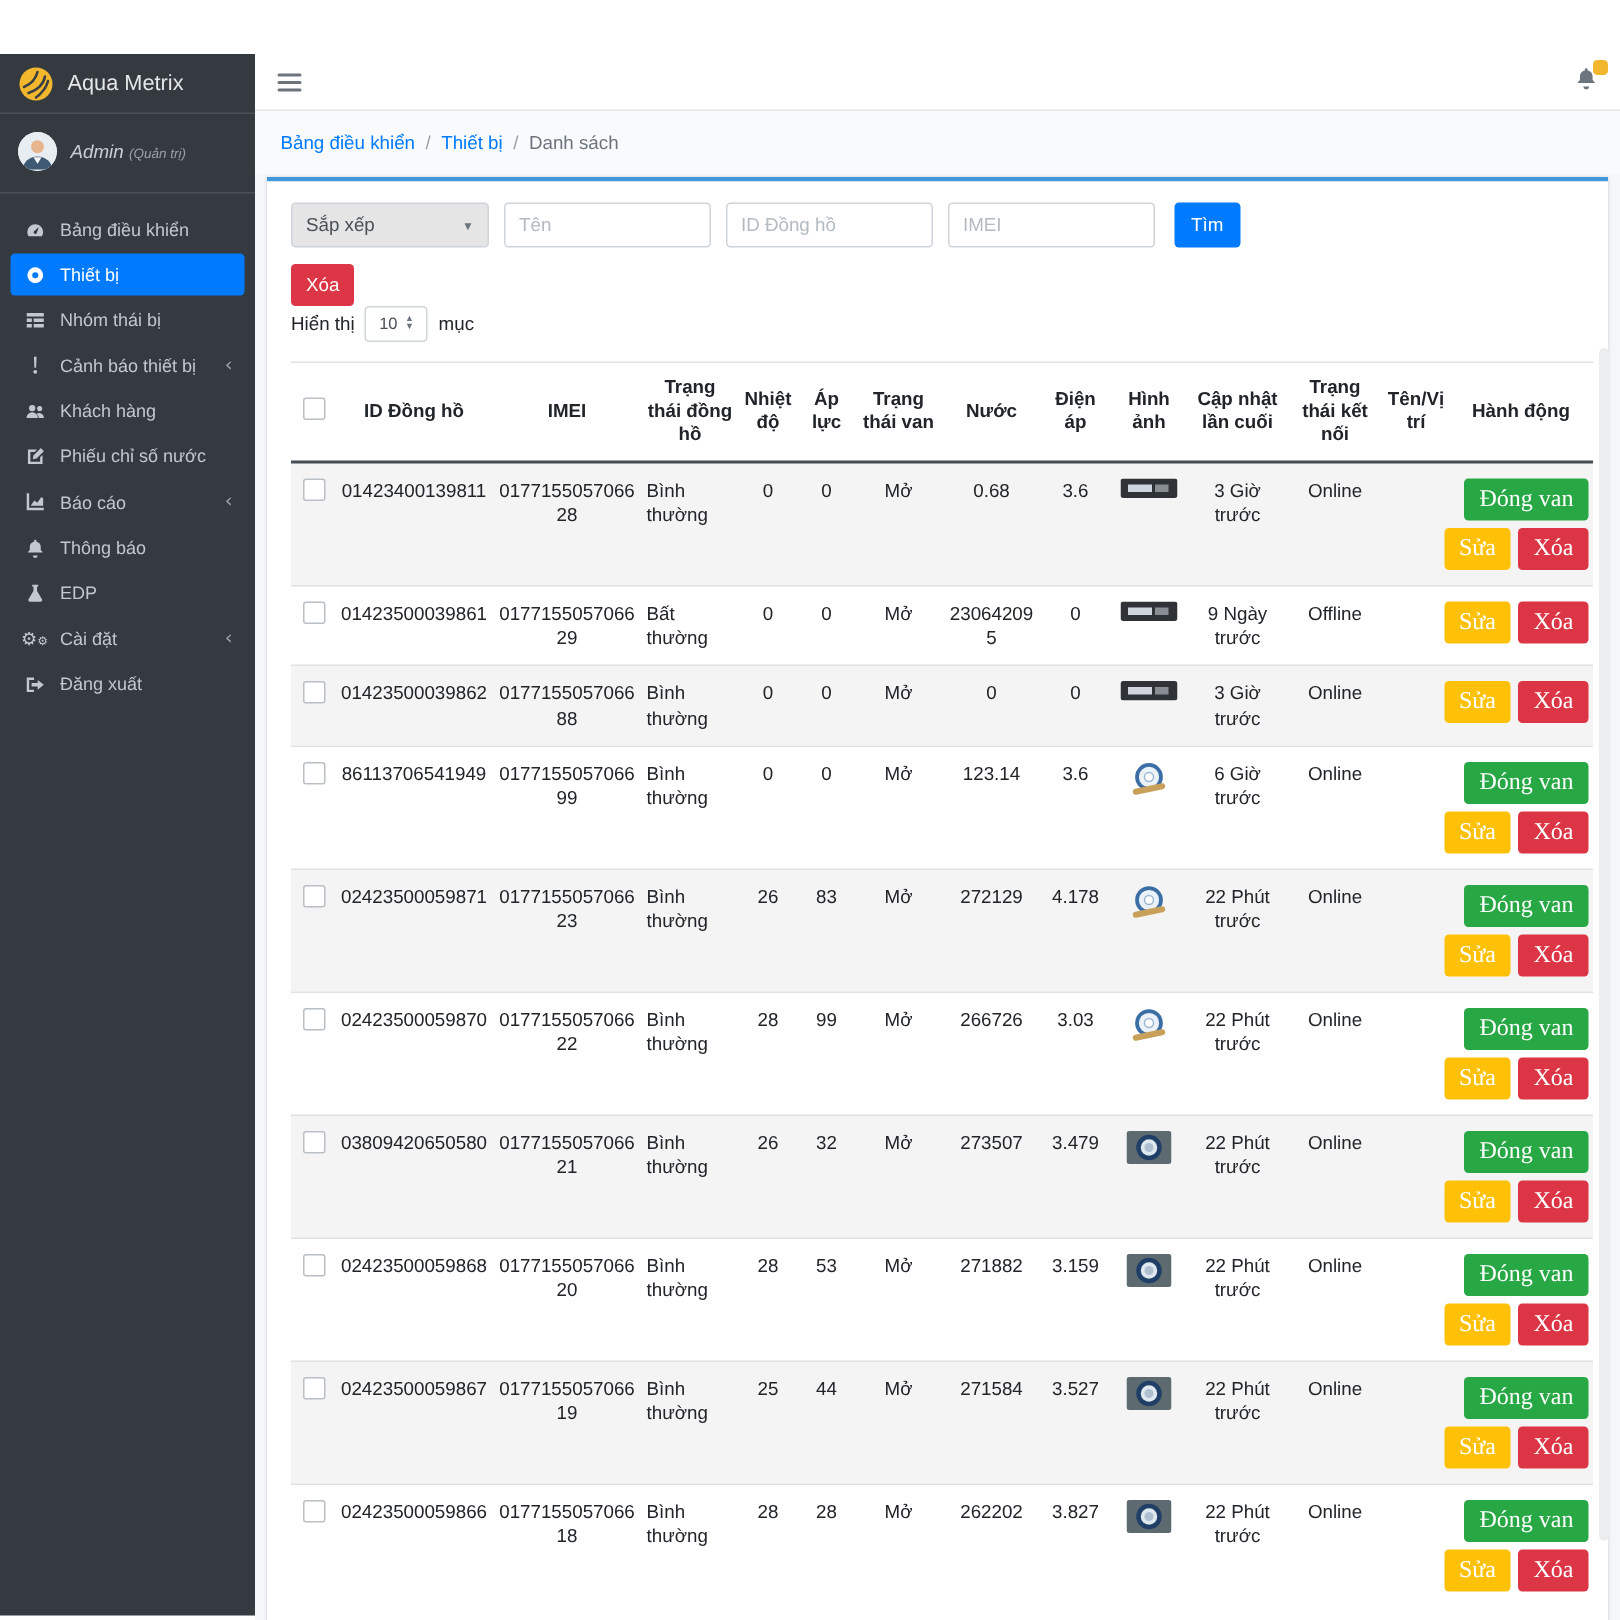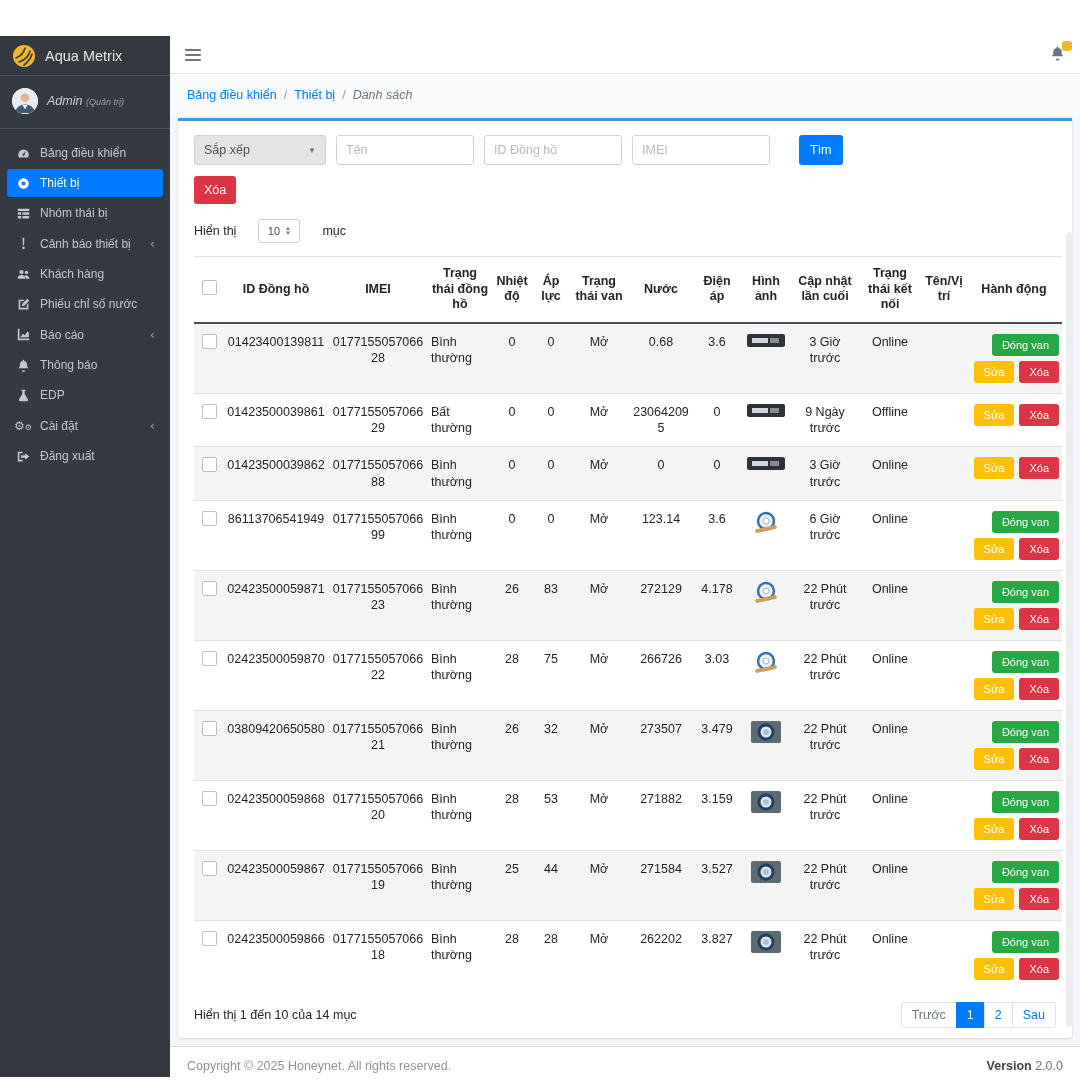--- a/index.html
+++ b/index.html
@@ -27,49 +27,49 @@
   .navbar { height:38px; background:#fff; border-bottom:1px solid #e3e6e9; display:flex; align-items:center; padding:0 15px; flex-shrink:0; }
   .hamburger { width:16px; display:flex; flex-direction:column; gap:3px; cursor:pointer; }
   .hamburger span { height:2px; background:#6c757d; border-radius:1px; }
   .navbar-right { margin-left:auto; position:relative; cursor:pointer; }
   .bell-svg { width:15px; height:16px; fill:#6c757d; }
   .bell-badge { position:absolute; top:-4px; right:-7px; width:10px; height:10px; border-radius:3px; background:#f3b72d; }
 
   .breadcrumb-bar { height:42px; display:flex; align-items:center; gap:7px; padding:0 17px; background:#f9fafb; font-size:12.5px; flex-shrink:0; }
   .bc-link { color:#007bff; cursor:pointer; }
   .bc-sep { color:#9aa0a6; }
-  .bc-current { color:#6c757d;font-style:italic; }
+  .bc-current { color:#6c757d; }
 
   .content { flex:1; padding:2px 8px 8px; background:#f4f6f9; }
   .card { background:#fff; border-top:3px solid #4296db; border-radius:0 0 3px 3px; box-shadow:0 0 1px rgba(0,0,0,.15), 0 1px 3px rgba(0,0,0,.12); padding:14px 16px 10px; height:100%; }
 
   
   .filter-row { display:flex; gap:10px; align-items:center; }
   .sort-select { width:132px; height:30px; border:1px solid #ced4da; border-radius:3px; background:#e5e5e5; display:flex; align-items:center; padding:0 9px; font-size:12.5px; color:#495057; cursor:pointer; }
   .sort-caret { margin-left:auto; font-size:8px; color:#6c757d; }
   .filter-input { width:138px; height:30px; border:1px solid #ced4da; border-radius:3px; padding:0 9px; font-size:12.5px; color:#495057; outline:none; font-family:"Liberation Sans",sans-serif; }
   .filter-input::placeholder { color:#b3bac0; }
   .btn { border:none; border-radius:3px; color:#fff; font-size:12.5px; cursor:pointer; font-family:"Liberation Sans",sans-serif; }
-  .btn-find { background:#007bff; height:30px; padding:0 11px; margin-left:19px; }
+  .btn-find { background:#007bff; height:30px; padding:0 11px; margin-left:3px; }
   .btn-clear { background:#dc3545; height:28px; padding:0 10px; margin-top:11px; }
-  .show-row { margin-top:15px; display:flex; align-items:center; gap:22px; font-size:12.5px; color:#212529;text-align:center; }
+  .show-row { display:flex; align-items:center; gap:7px; font-size:12.5px; color:#212529;text-align:center; }
   .page-size { width:42px; height:24px; border:1px solid #ced4da; border-radius:3px; display:flex; align-items:center; justify-content:center; gap:5px; font-size:11px; color:#495057; cursor:pointer; }
   .spin { display:flex; flex-direction:column; font-size:6px; color:#6c757d; line-height:.9; }
 
   
   table { width:100%; border-collapse:collapse; table-layout:fixed; margin-top:13px; }
   th { font-size:12.5px; font-weight:bold; color:#212529; padding:9px 3px; border-top:1px solid #dee2e6; border-bottom:2px solid #454d55; text-align:center; vertical-align:middle; line-height:1.25; }
   td { padding:10px 3px; font-size:12.5px; color:#212529; text-align:center; vertical-align:top; border-top:1px solid #dee2e6; line-height:1.3; word-wrap:break-word; }
   tr.striped td { background:rgba(0,0,0,.045); }
   td.cell-status { text-align:left; }
   td.cell-actions { text-align:right; }
   .cb { display:inline-block; width:15px; height:15px; border:1px solid #b9bfc5; border-radius:2px; background:#fff; cursor:pointer; }
   .action-stack { display:flex; flex-direction:column; align-items:flex-end; gap:5px; }
   .action-line { display:flex; gap:5px; justify-content:flex-end; }
-  .btn-sm { border:none; border-radius:3px; color:#fff; font-size:11px; padding:5px 10px; cursor:pointer; font-family:Liberation Sans, sans-serif; }
+  .btn-sm { border:none; border-radius:3px; color:#fff; font-size:16px; padding:5px 10px; cursor:pointer; font-family:Liberation Serif, serif; }
   .btn-green { background:#28a745; }
   .btn-yellow { background:#ffc107;margin-left:31px; }
   .btn-red { background:#dc3545; }
   .img-wrap { display:inline-flex; }
 
   
   .table-footer { display:flex; align-items:center; margin-top:12px; font-size:12.5px; color:#212529; }
   .pager { margin-left:auto; display:flex; }
   .page-btn { border:1px solid #dee2e6; background:#fff; color:#007bff; font-size:12.5px; padding:5px 10px; margin-left:-1px; cursor:pointer; }
   .page-btn.prev { color:#6c757d; border-radius:3px 0 0 3px; }
@@ -442,21 +442,21 @@
                     </div>
                   </div>
                 </td>
               </tr>
               <tr>
                 <td><span class="cb"></span></td>
                 <td>02423500059870</td>
                 <td>017715505706622</td>
                 <td class="cell-status">Bình thường</td>
                 <td>28</td>
-                <td>75</td>
+                <td>99</td>
                 <td>Mở</td>
                 <td>266726</td>
                 <td>3.03</td>
                 <td><span class="img-wrap">
                     <svg width="28" height="24">
                       <circle cx="14" cy="10" r="8" fill="#eaf1f8" stroke="#3b6ea5" stroke-width="2.5"></circle>
                       <circle cx="14" cy="10" r="3" fill="#fff" stroke="#9db8d2"></circle>
                       <rect x="3" y="16" width="22" height="4" rx="2" fill="#c9a05a" transform="rotate(-12 14 18)"></rect>
                     </svg>
                   </span></td>

